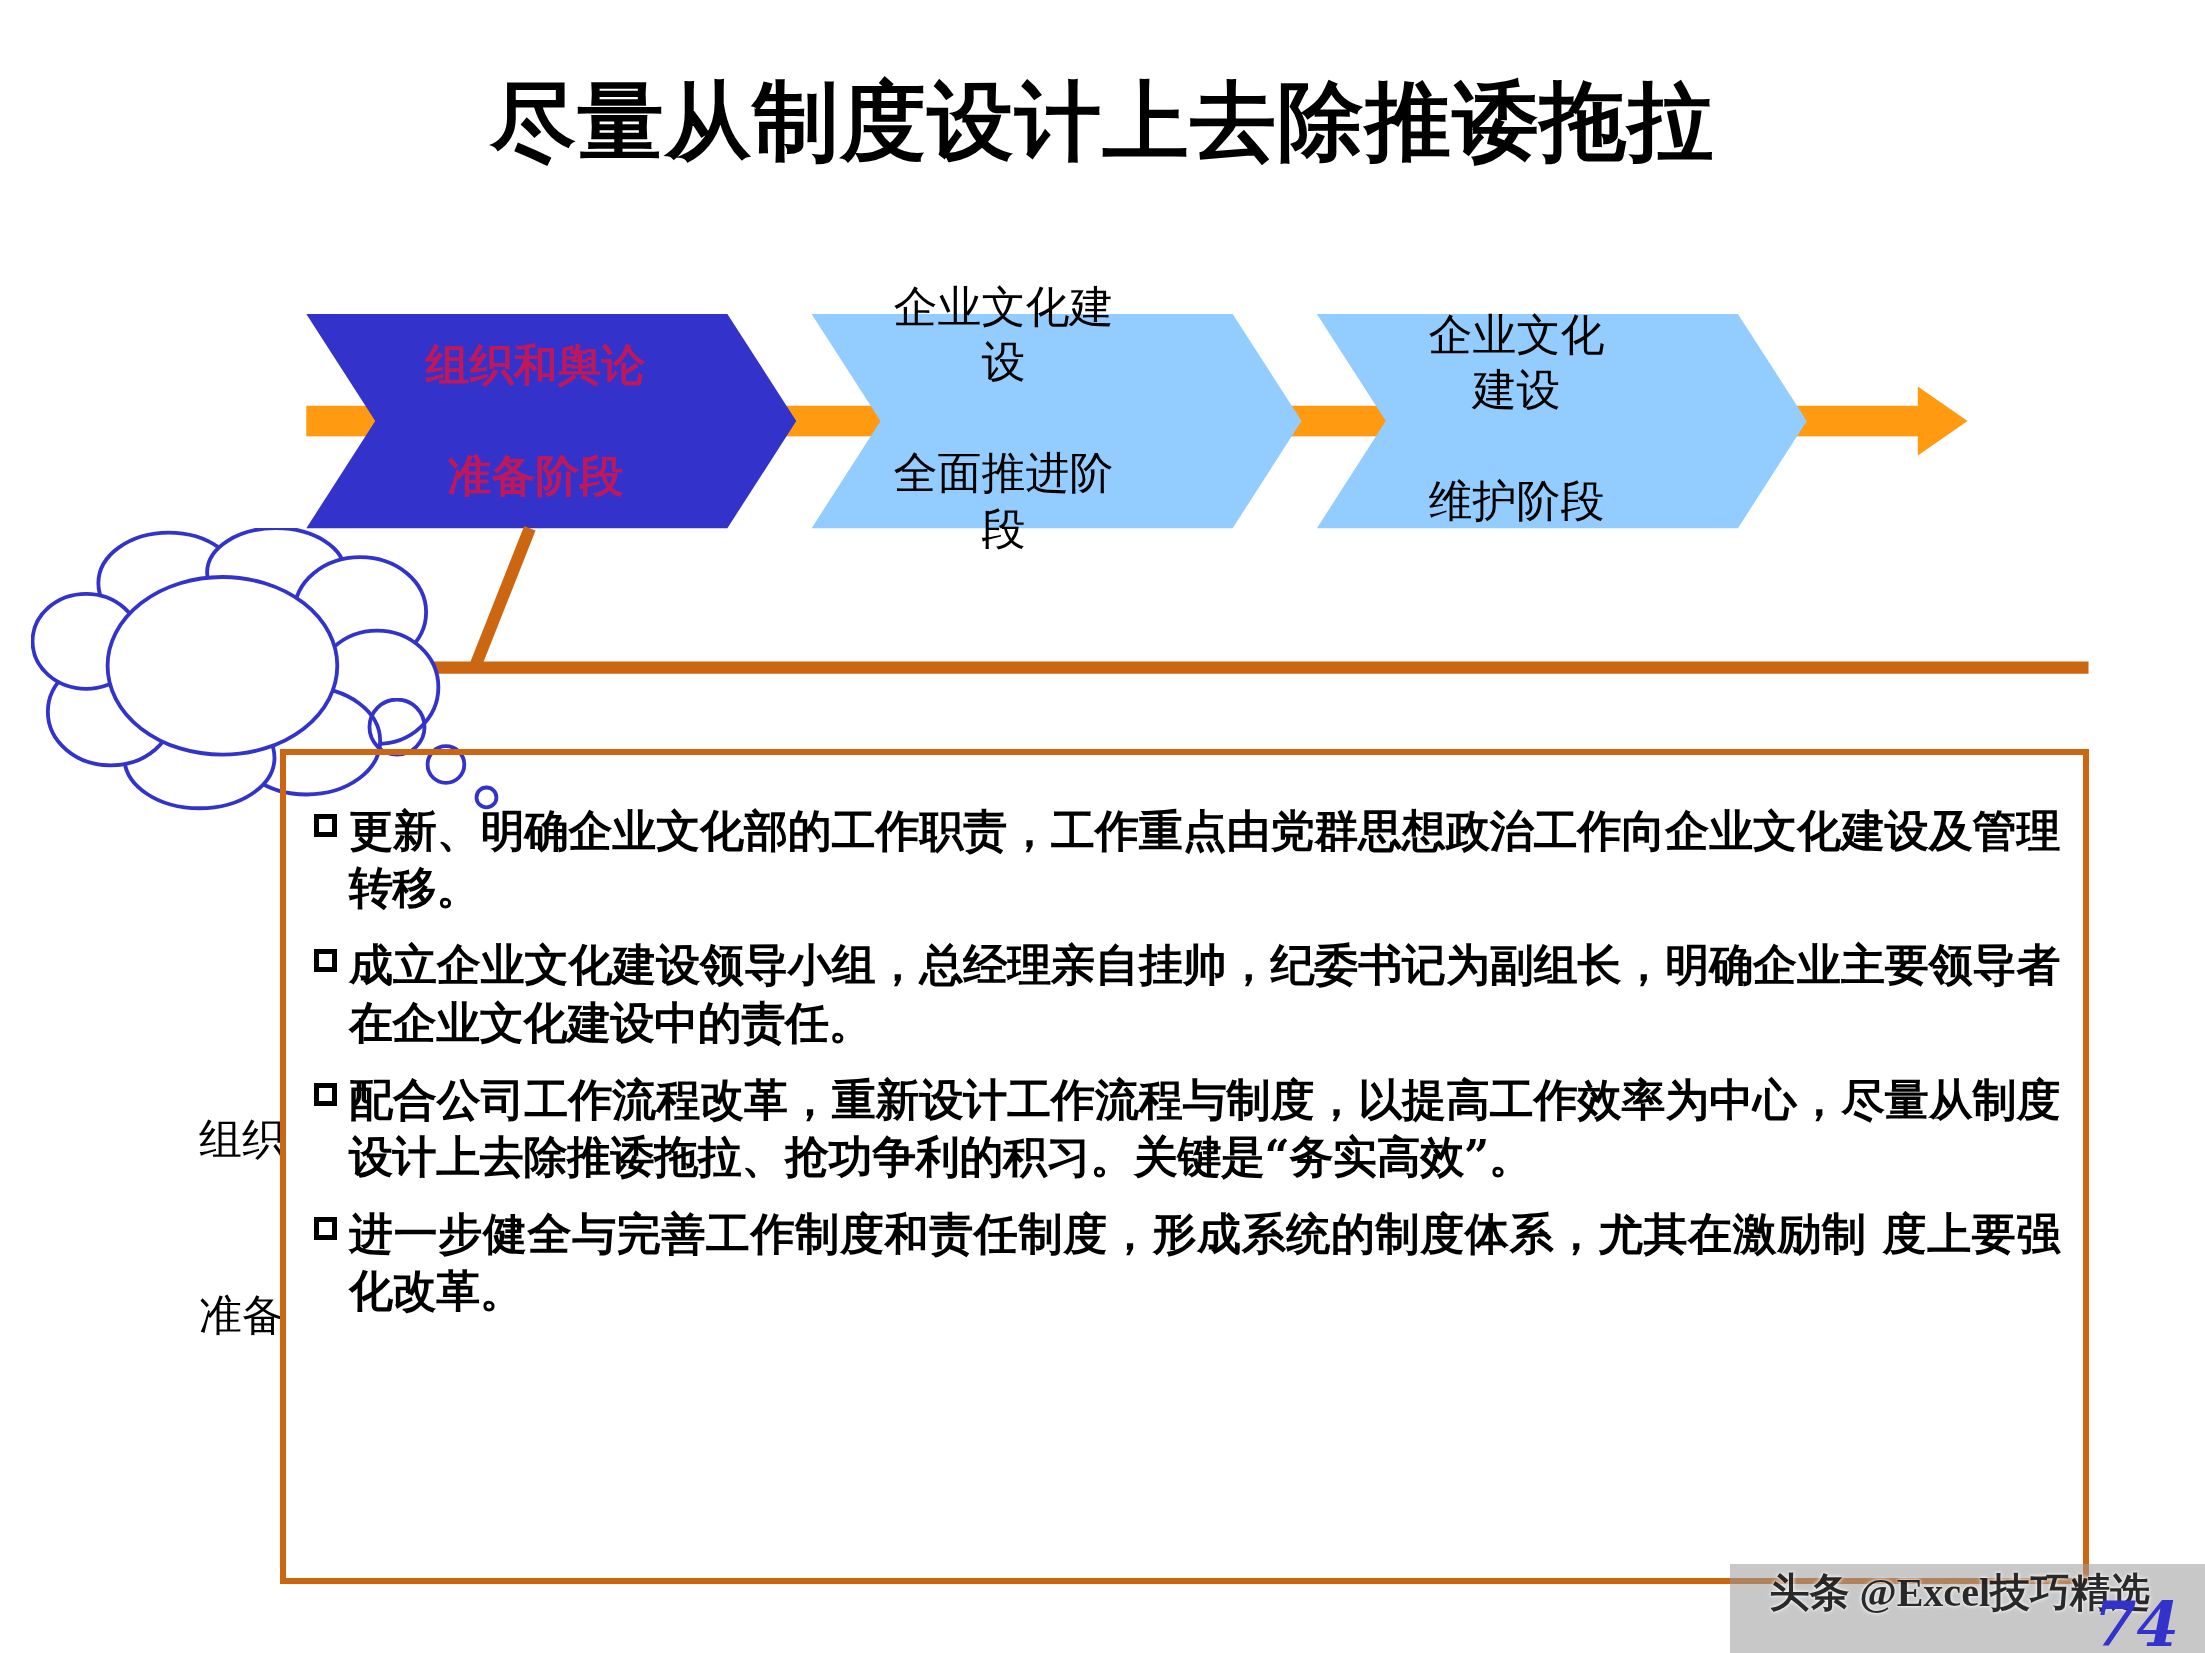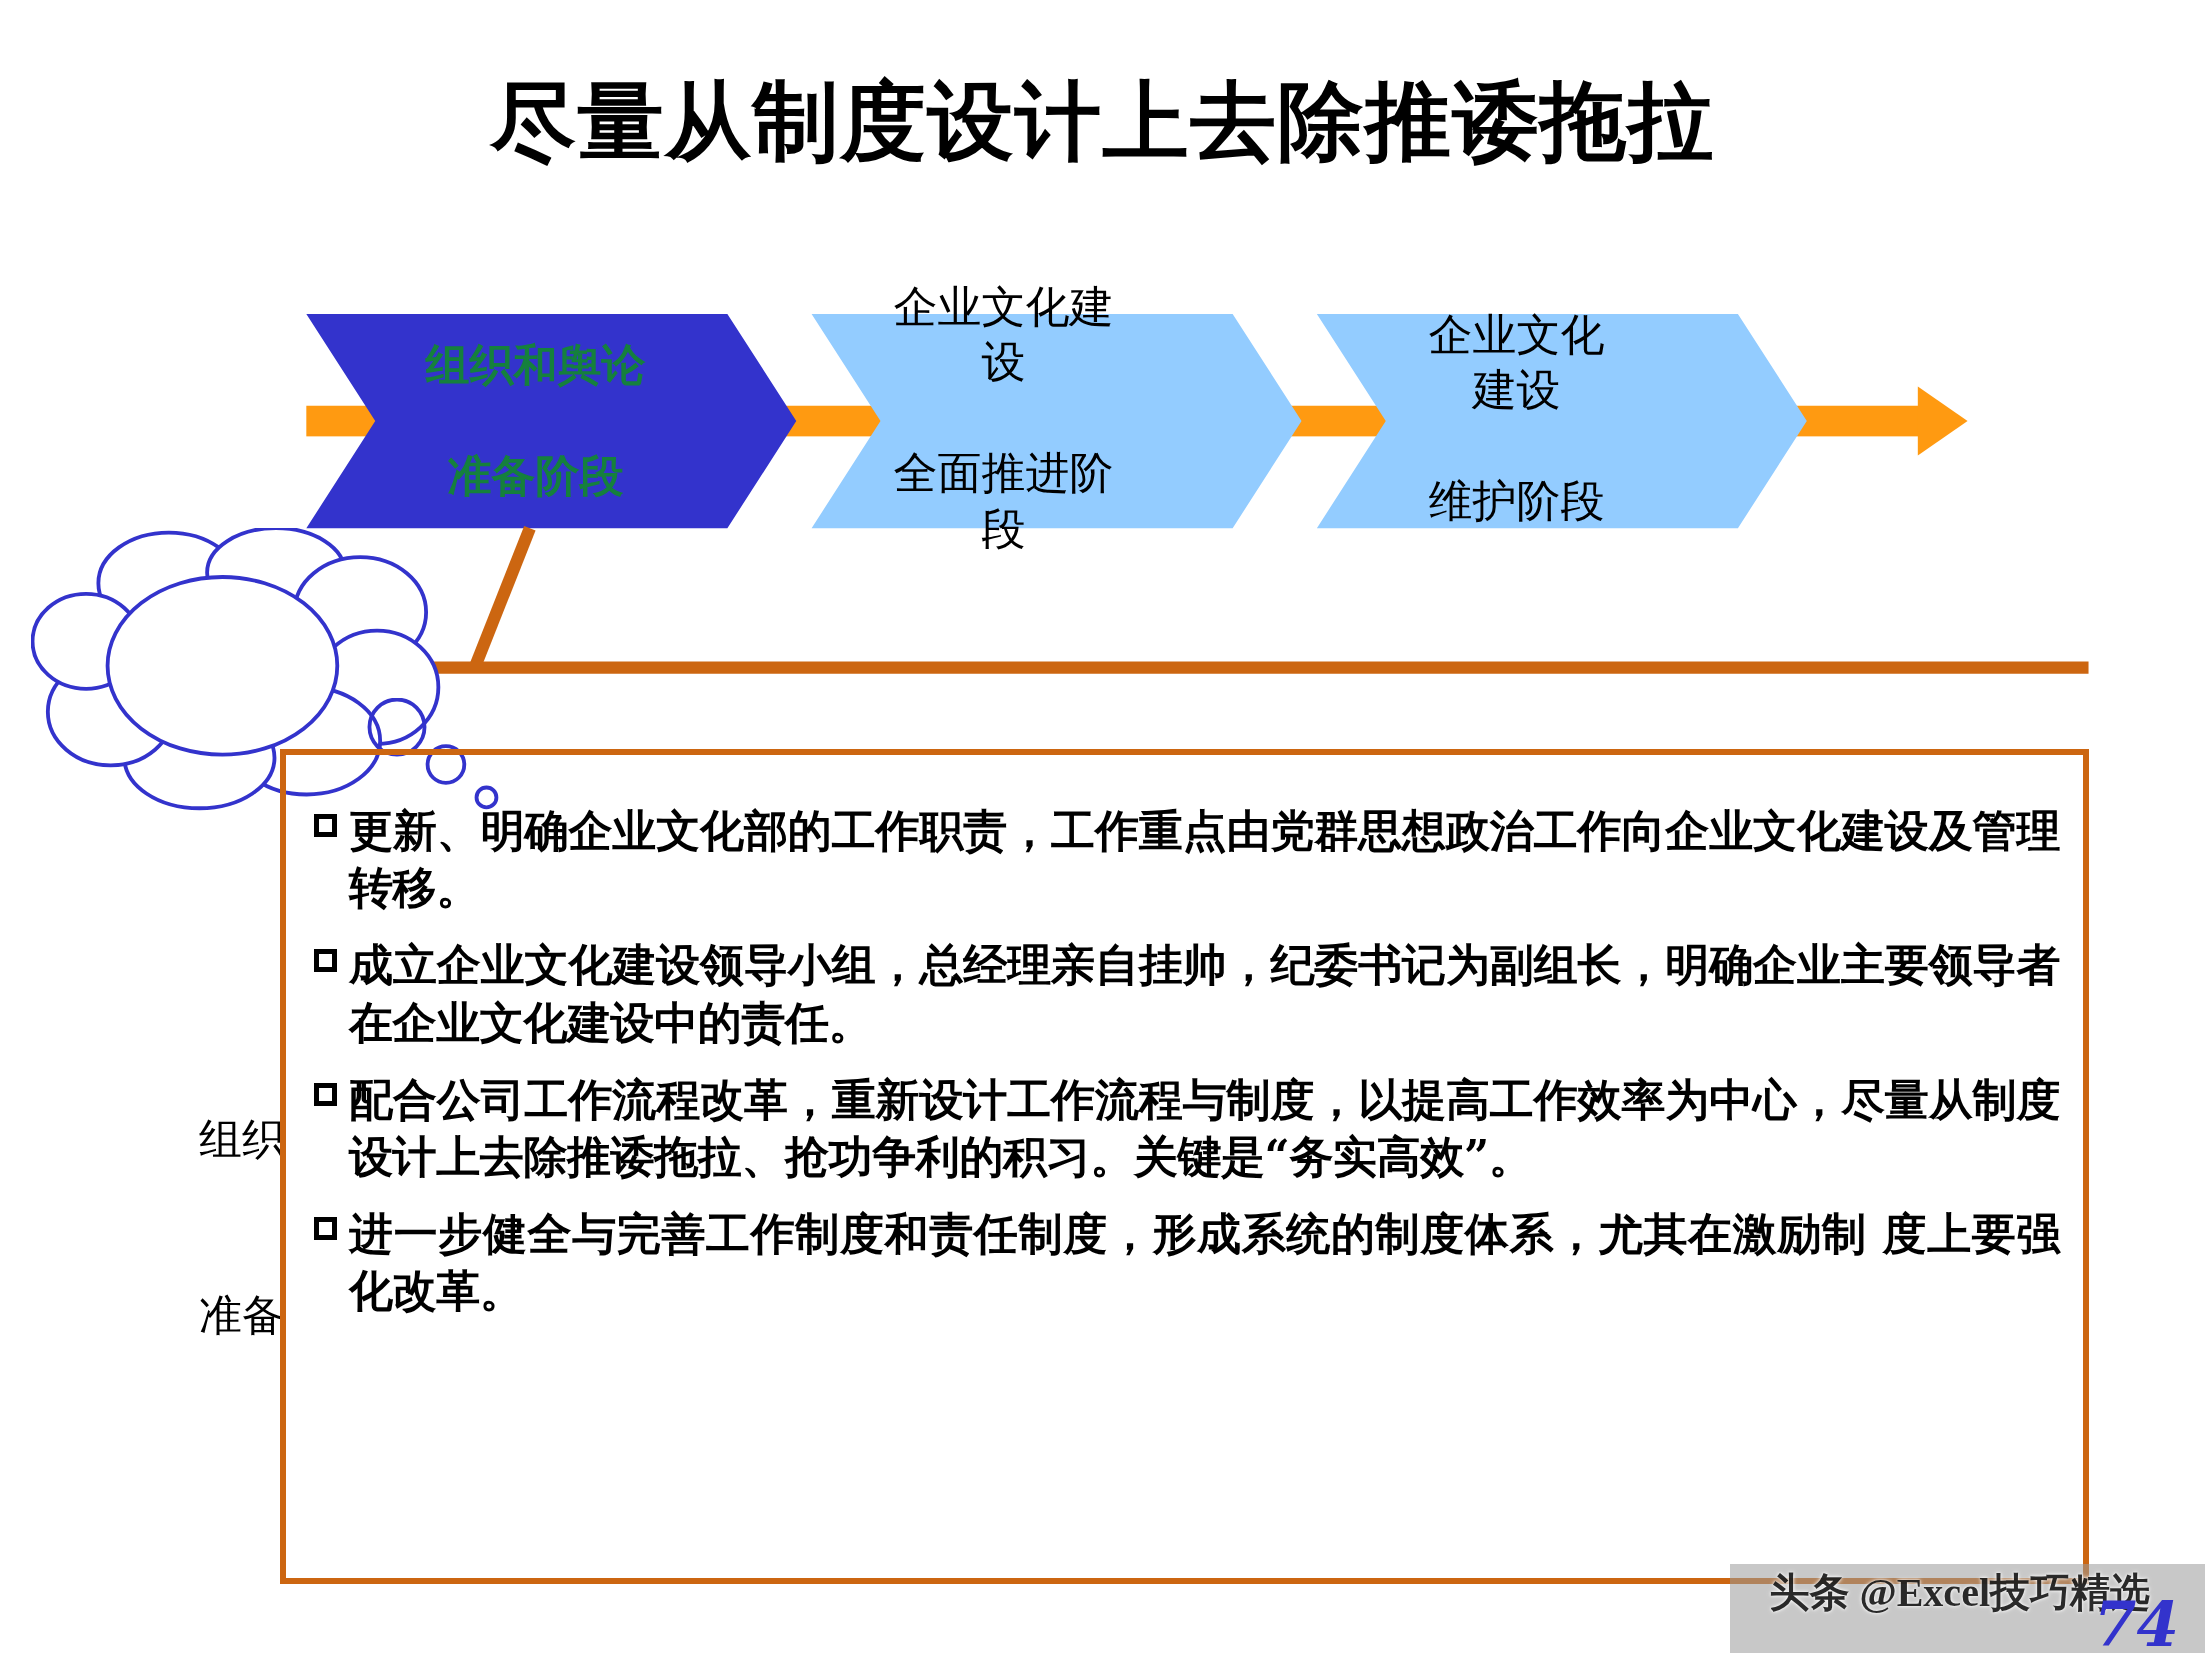--- a/index.html
+++ b/index.html
@@ -31,21 +31,21 @@
 
   .chev-label {
     position:absolute;
     text-align:center;
     font-size:44px;
     line-height:1.26;
     font-family:"DejaVu Sans","Liberation Sans",sans-serif;
     white-space:pre-line;
     pointer-events:none;
   }
-  .chev-label.dark { color:#15803d; font-weight:bold; }
+  .chev-label.dark { color:#be185d; font-weight:bold; }
   .chev-label.light { color:#000000; }
 
   #chev-label-0 { left:329px; top:337px; width:413px; }
   #chev-label-1 { left:835px; top:279px; width:337px; }
   #chev-label-2 { left:1348px; top:307px; width:337px; }
 
   
   #cloud-callout { position:absolute; left:31px; top:528px; width:536px; height:291px; }
   #cloud-text {
     position:absolute; left:96px; top:567px; width:230px;

